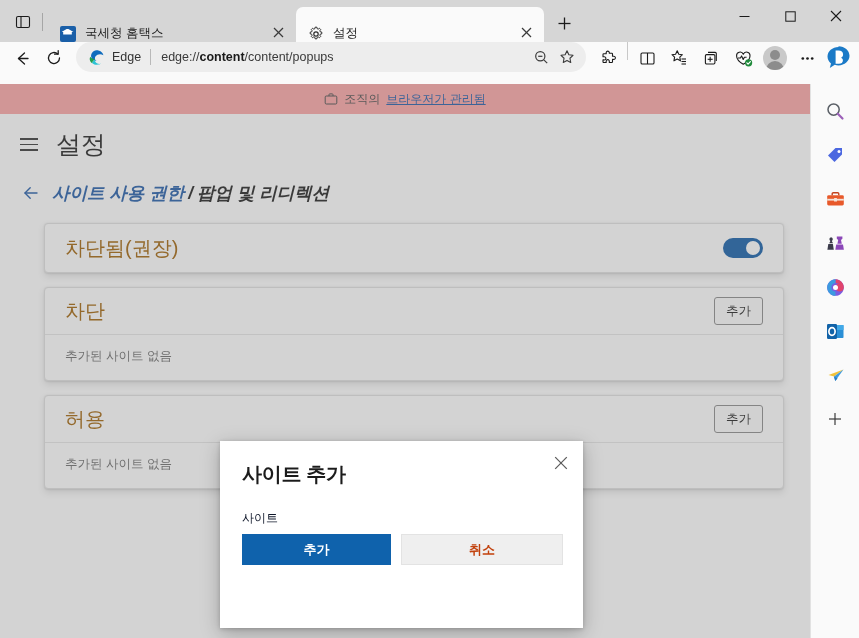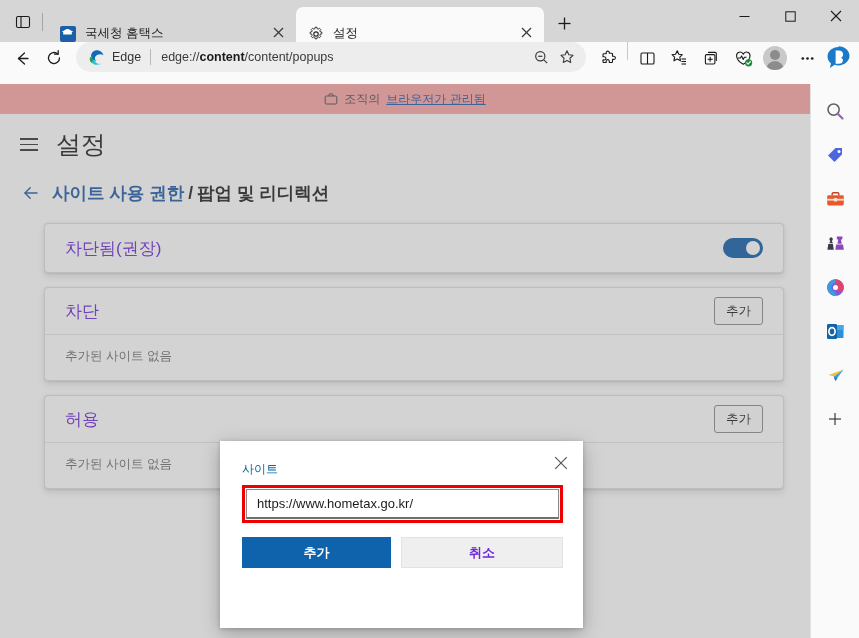--- a/index.html
+++ b/index.html
@@ -206,20 +206,21 @@
     border: none; outline: none; background: transparent;
     font-size: 13px; color: #1b1b1b; width: 100%;
     font-family: "Liberation Sans", sans-serif;
   }
   .search-input::placeholder { color: #585858; }
 
   .breadcrumb {
     display: flex; align-items: center;
     padding: 14px 0 12px 20px;
     font-size: 17.5px;
+    font-style: italic;
   }
   .back-arrow {
     width: 22px; height: 22px; margin-right: 10px;
     display: flex; align-items: center; justify-content: center;
     cursor: pointer;
   }
   .crumb-link {
     color: #1f5aa8; font-weight: 700; cursor: pointer;
   }
   .crumb-sep { color: #1b1b1b; font-weight: 700; margin: 0 4px; }
@@ -233,21 +234,21 @@
     border-radius: 4px;
     box-shadow: 0 0.6px 1.8px rgba(0,0,0,0.10), 0 3.2px 7.2px rgba(0,0,0,0.11);
     margin-bottom: 14px;
   }
   .card-row {
     display: flex; align-items: center;
     padding: 0 20px;
     min-height: 46px;
   }
   .card-row.tall { min-height: 48px; }
-  .card-label { font-size: 17px; color: #6d28d9; flex: 1; }
+  .card-label { font-size: 20px; color: #a16207; flex: 1; }
   .card-divider { height: 1px; background: #e6e6e6; margin: 0; }
   .empty-row {
     padding: 13px 20px 15px 20px;
     font-size: 12.5px; color: #6b6b6b;
   }
 
   .toggle {
     width: 40px; height: 20px;
     border-radius: 10px;
     background: #0f5ba7;
@@ -286,21 +287,21 @@
     position: absolute; right: 9px; top: 9px;
     width: 26px; height: 26px;
     display: flex; align-items: center; justify-content: center;
     cursor: pointer;
   }
   .dialog-title {
     font-size: 20px; font-weight: 700; color: #1b1b1b;
     margin-bottom: 22px; letter-spacing: -0.3px;
   }
   .dialog-field-label {
-    font-size: 12px; color: #0369a1;
+    font-size: 12px; color: #0f172a;
     margin-bottom: 7px;
   }
   .input-highlight {
     border: 3px solid #ee0000;
     padding: 1px;
     margin-bottom: 14px;
   }
   .site-input {
     width: 100%; height: 30px;
     border: 1px solid #8a8a8a;
@@ -317,21 +318,21 @@
     background: #0f62ac;
     color: #ffffff;
     border: none;
     font-size: 13px; font-weight: 700;
     cursor: pointer;
     font-family: "Liberation Sans", sans-serif;
   }
   .btn-secondary {
     width: 168px; height: 31px;
     background: #efefef;
-    color: #6d28d9;
+    color: #c2410c;
     border: 1px solid #e3e3e3;
     font-size: 13px; font-weight: 700;
     cursor: pointer;
     font-family: "Liberation Sans", sans-serif;
   }
 
   
   .sidebar {
     position: absolute; top: 84px; right: 0;
     width: 49px; height: 554px;
@@ -579,24 +580,22 @@
     <div class="page-dim"></div>
   </div>
 
   <div class="dialog">
     <div class="dialog-close">
       <svg width="14" height="14" viewBox="0 0 14 14">
         <line x1="1.2" y1="1.2" x2="12.8" y2="12.8" stroke="#5a5a5a" stroke-width="1.2"></line>
         <line x1="12.8" y1="1.2" x2="1.2" y2="12.8" stroke="#5a5a5a" stroke-width="1.2"></line>
       </svg>
     </div>
+    <div class="dialog-title">사이트 추가</div>
     <div class="dialog-field-label">사이트</div>
-    <div class="input-highlight">
-      <input class="site-input" type="text" value="https://www.hometax.go.kr/" style="">
-    </div>
     <div class="dialog-buttons">
       <button class="btn-primary">추가</button>
       <button class="btn-secondary">취소</button>
     </div>
   </div>
 
   <div class="sidebar">
     <div class="side-btn">
       <svg width="21" height="21" viewBox="0 0 21 21">
         <circle cx="8.6" cy="8.6" r="5.6" fill="none" stroke="#5a5f66" stroke-width="1.5"></circle>

